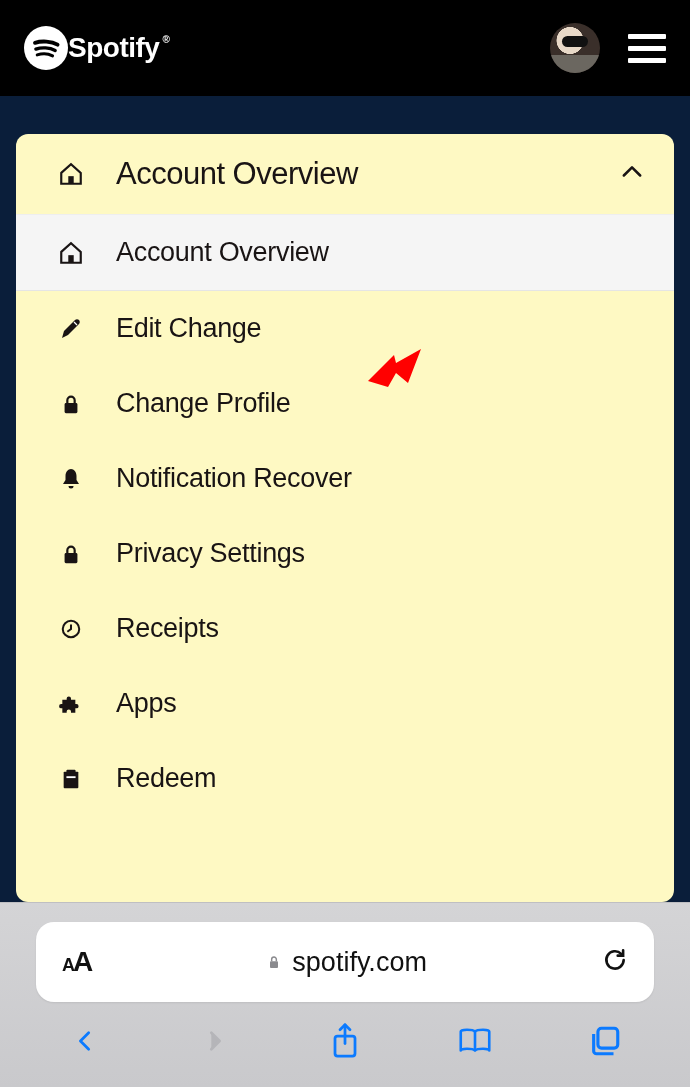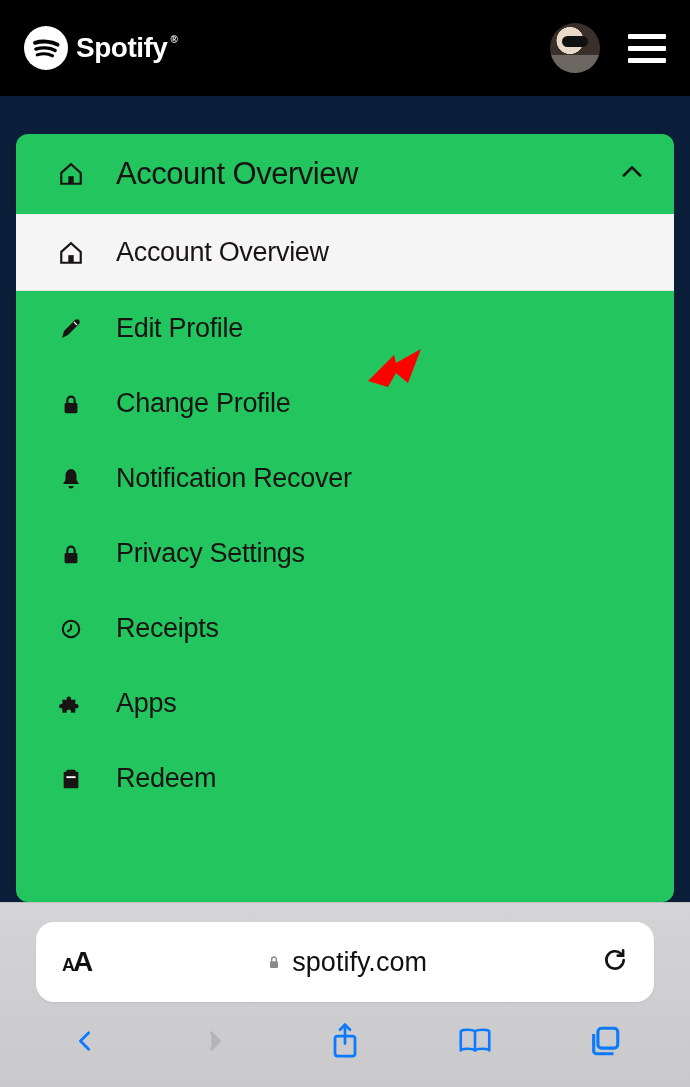--- a/index.html
+++ b/index.html
@@ -15,21 +15,20 @@
       height: 96px;
       background: #000;
       display: flex;
       align-items: center;
       justify-content: space-between;
       padding: 0 24px 0 24px;
     }
     .spotify-logo {
       display: flex;
       align-items: center;
-      gap: 8px;
       color: #fff;
       text-align: center;
     }
     .spotify-logo-text {
       font-size: 28px;
       font-weight: 700;
       letter-spacing: -0.5px;
       color: #fff;
       position: relative;
     }
@@ -81,21 +80,21 @@
       height: 5px;
       background: #fff;
       border-radius: 1px;
     }
     .page-bg {
       background: #0a1e3a;
       height: calc(100% - 96px - 185px);
       padding-top: 38px;
     }
     .menu-card {
-      background: #22c55e;
+      background: #fef9c3;
       border-radius: 12px;
       margin: 0 16px;
       overflow: hidden;
       height: 100%;
     }
     .menu-header-row {
       display: flex;
       align-items: center;
       padding: 22px 28px 22px 42px;
       gap: 32px;
@@ -252,21 +251,21 @@
       <span class="menu-label">Account Overview</span>
     </div>
 
     <div class="menu-item">
       <span class="menu-icon">
         <svg width="24" height="24" viewBox="0 0 24 24">
           <path d="M3 21 L5 14 L16 3 C17 2 19 2 20 3 C21 4 21 6 20 7 L9 18 Z" fill="#191414"></path>
           <path d="M15 5 L18 8" stroke="#fff" stroke-width="1.2"></path>
         </svg>
       </span>
-      <span class="menu-label">Edit Profile</span>
+      <span class="menu-label">Edit Change</span>
     </div>
 
     <div class="menu-item">
       <span class="menu-icon">
         <svg width="22" height="24" viewBox="0 0 24 24">
           <rect x="5" y="11" width="14" height="11" rx="1.5" fill="#191414"></rect>
           <path d="M8 11 V8 a4 4 0 0 1 8 0 V11" fill="none" stroke="#191414" stroke-width="2.4"></path>
         </svg>
       </span>
       <span class="menu-label">Change Profile</span>

